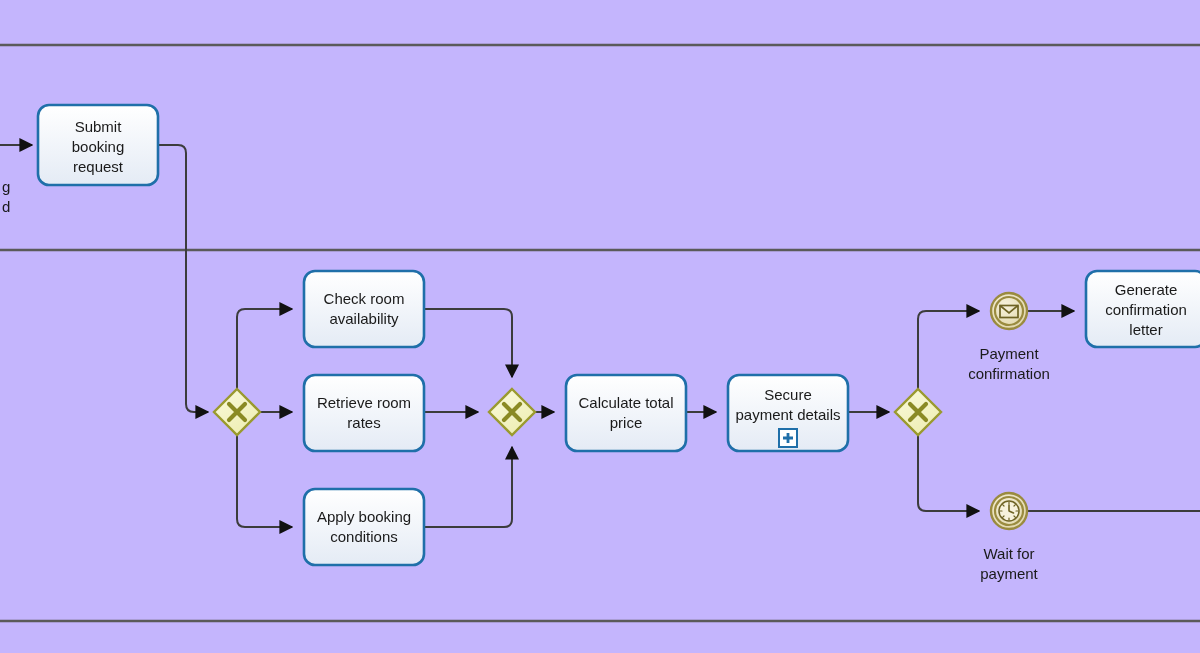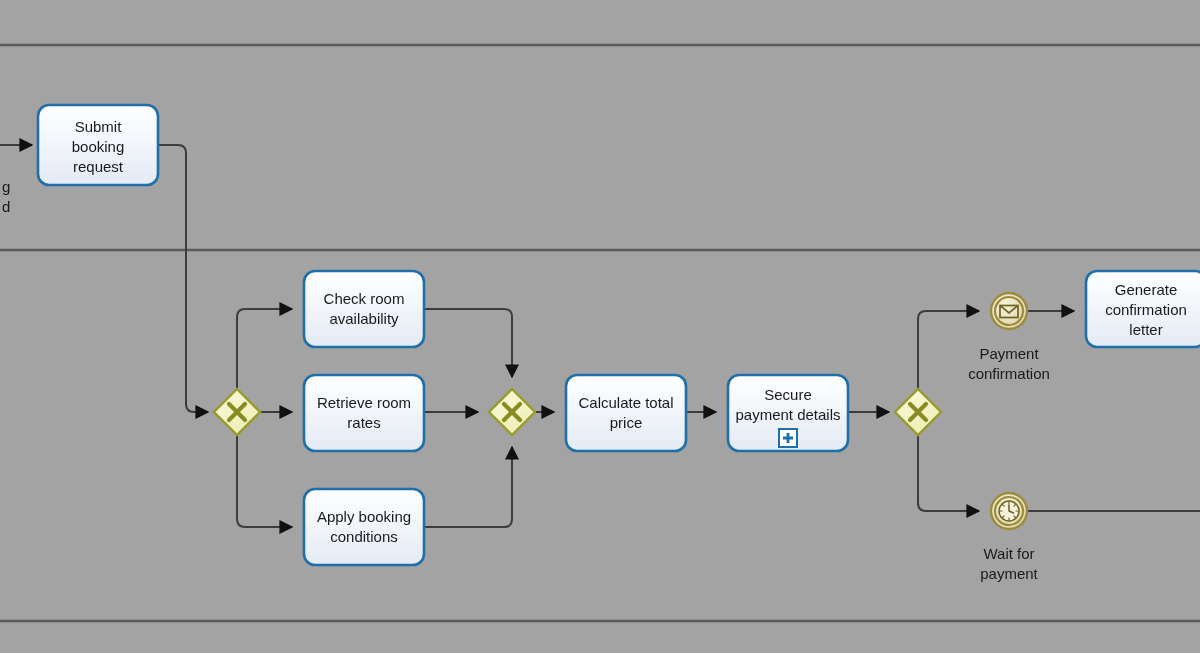--- a/index.html
+++ b/index.html
@@ -7,21 +7,21 @@
     padding: 0;
     background: #ffffff;
   }
   body {
     font-family: "Liberation Sans", sans-serif;
   }
   #canvas {
     position: relative;
     width: 1200px;
     height: 653px;
-    background: #a3a3a3;
+    background: #c4b5fd;
     overflow: hidden;
   }
   #bpmn-svg {
     position: absolute;
     top: 0;
     left: 0;
     width: 1200px;
     height: 653px;
   }
   .task-label, .event-label, .edge-label {

